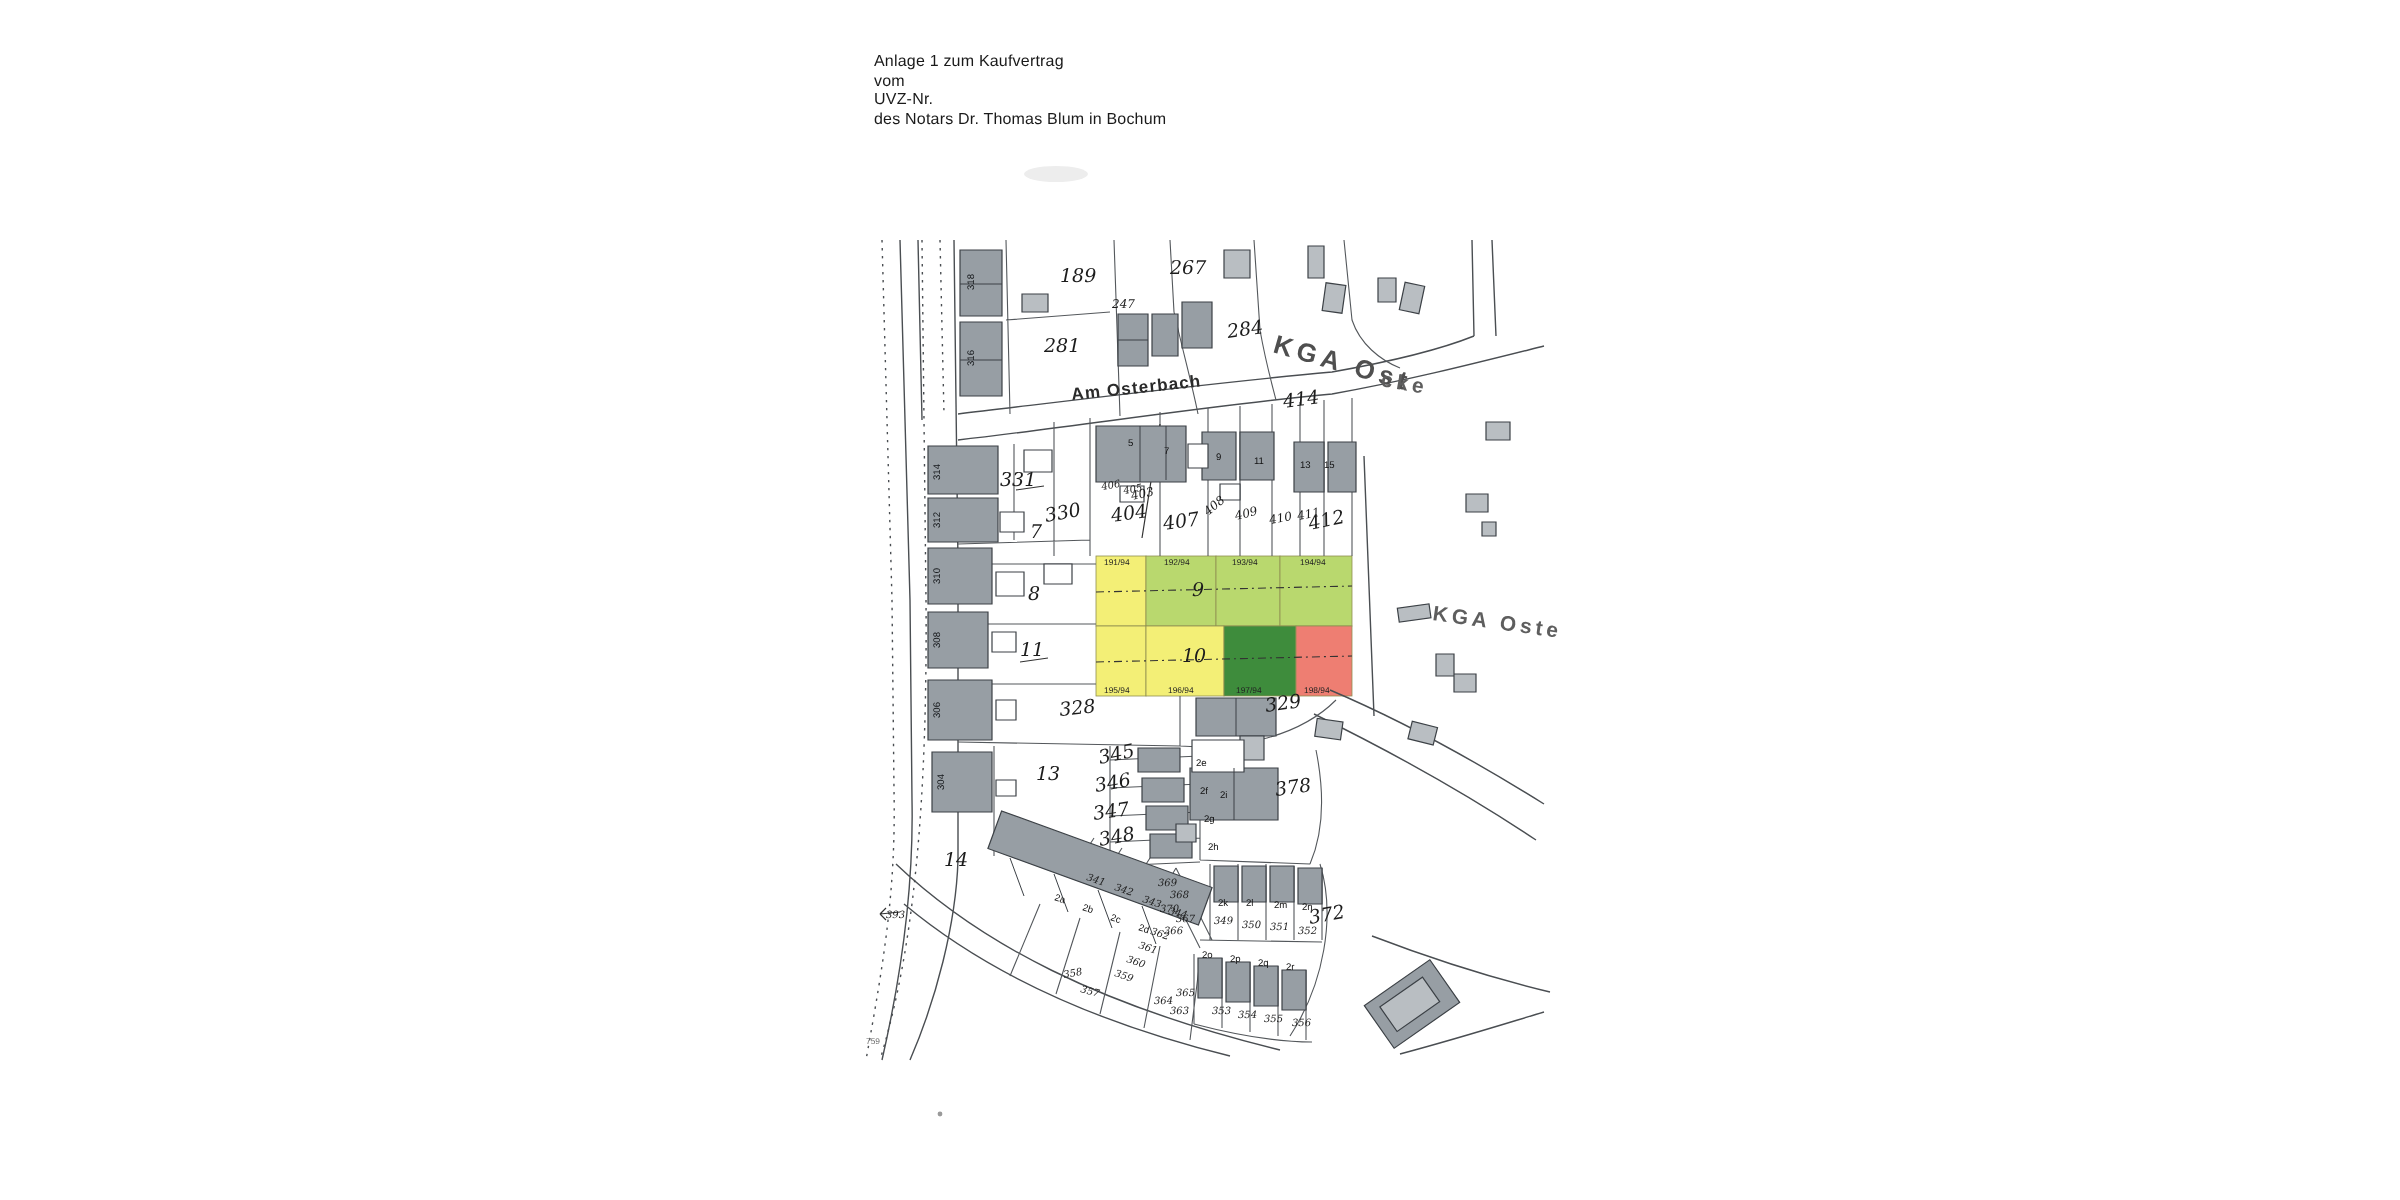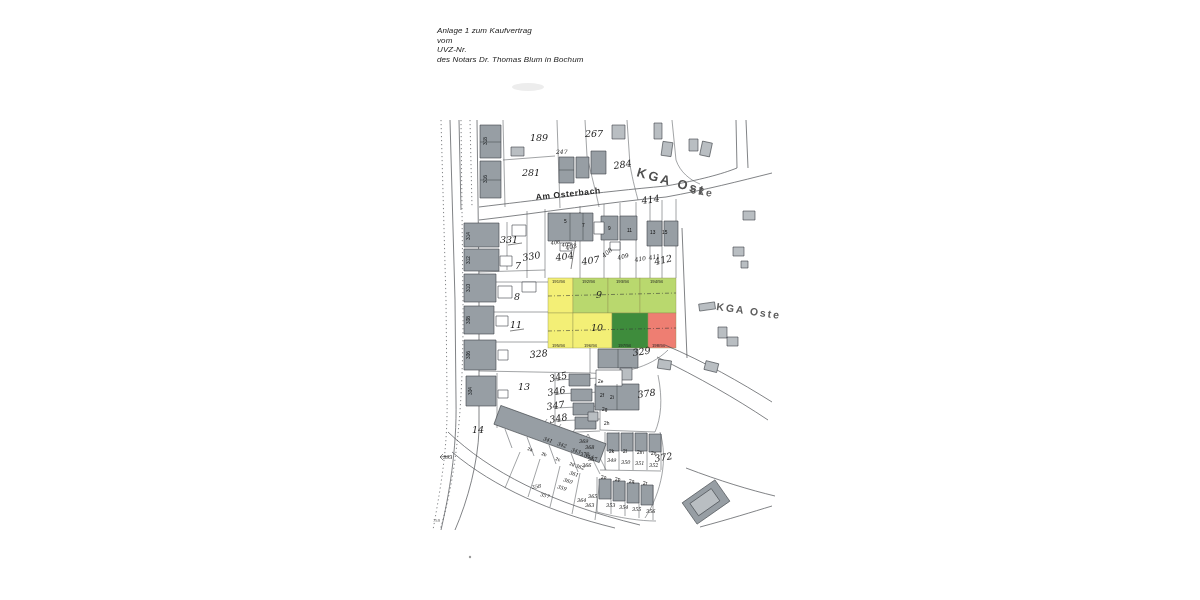--- a/index.html
+++ b/index.html
@@ -1,20 +1,20 @@
 <!DOCTYPE html>
 <html><head>
 <meta charset="utf-8">
 <style>
   html,body{margin:0;padding:0;background:#fff;}
   .page{position:relative;width:1200px;height:600px;background:#ffffff;overflow:hidden;
         font-family:"Liberation Sans",sans-serif;}
   .doc-header{position:absolute;left:437px;top:26px;font-size:8px;line-height:9.6px;
               color:#1a1a1a;letter-spacing:.1px;}
-  .doc-header div{white-space:nowrap;font-style:italic;}
+  .doc-header div{white-space:nowrap;}
   svg{position:absolute;left:0;top:0;}
   svg text{fill:#1c1c1c;}
   .p  {font:italic 9.5px "DejaVu Serif",serif;}
   .sm {font:italic 6px "DejaVu Serif",serif;}
   .tn {font:italic 5px "DejaVu Serif",serif;}
   .fr {font:4.2px "Liberation Sans",sans-serif;fill:#222;}
   .hn {font:4.8px "Liberation Sans",sans-serif;fill:#111;}
   .vt {font:4.8px "Liberation Sans",sans-serif;fill:#15181b;}
   .street{font:bold 8.5px "Liberation Sans",sans-serif;fill:#2a2a2a;letter-spacing:.6px;}
   .kga {font:bold 13px "Liberation Sans",sans-serif;fill:#4f4f4f;letter-spacing:2.5px;}

